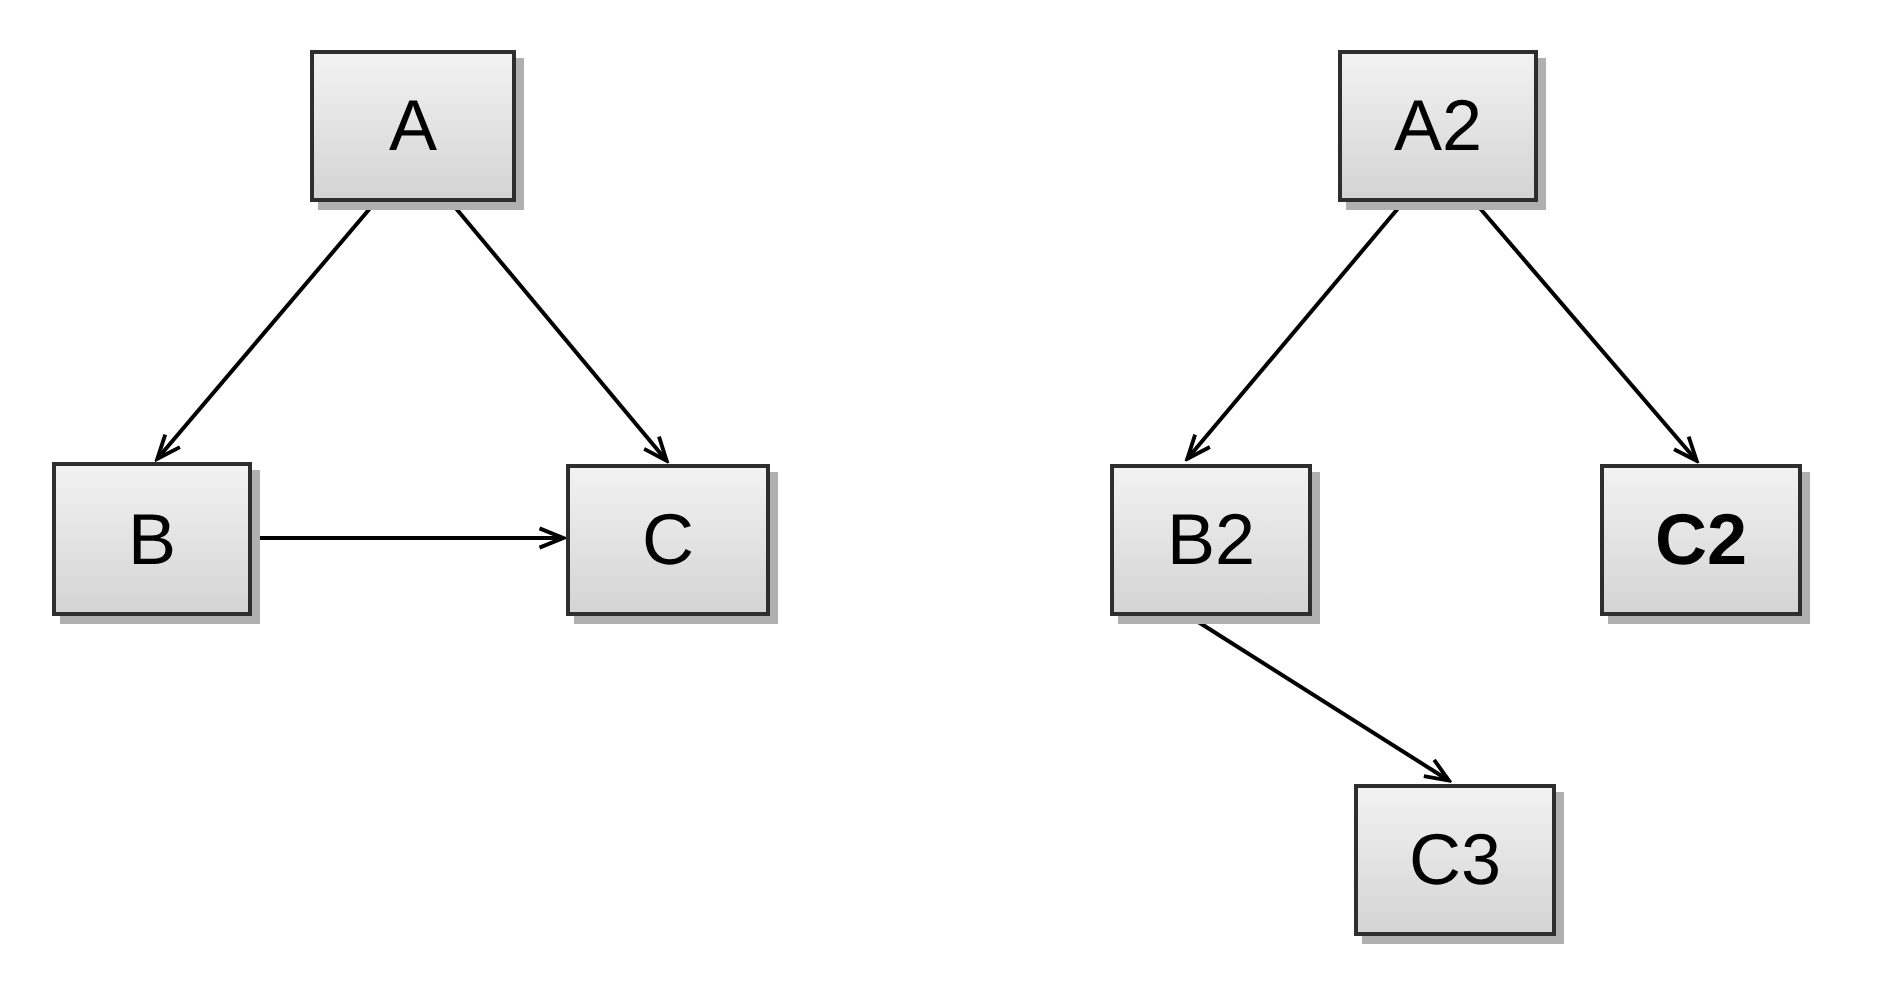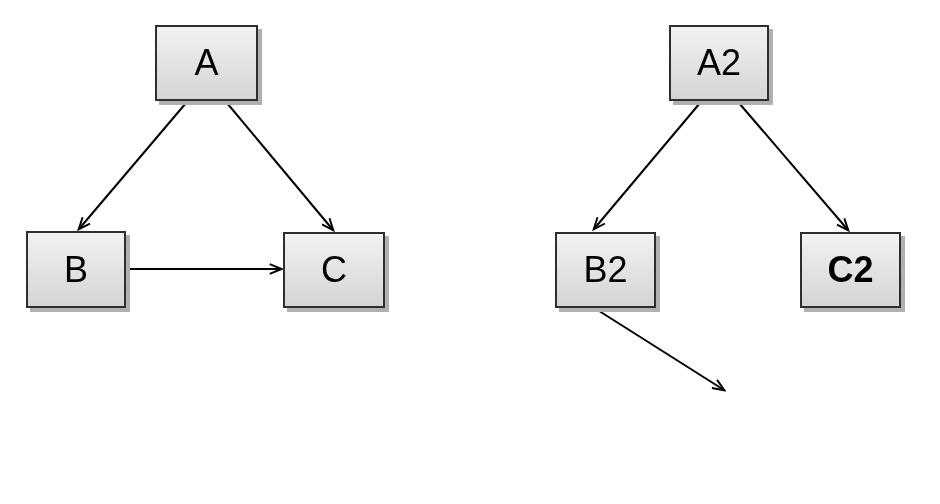--- a/index.html
+++ b/index.html
@@ -74,13 +74,16 @@
     </div>
     <div class="node" style="left: 669px; top: 25px; width: 100px; height: 76px;">
       <span class="node-label">A2</span>
     </div>
     <div class="node" style="left: 555px; top: 232px; width: 101px; height: 76px;">
       <span class="node-label">B2</span>
     </div>
     <div class="node" style="left: 800px; top: 232px; width: 101px; height: 76px; font-weight: bold;">
       <span class="node-label">C2</span>
     </div>
+    <div class="node" style="left: 677px; top: 392px; width: 101px; height: 76px;">
+      <span class="node-label">C3</span>
+    </div>
   </div>
 
 </body></html>

